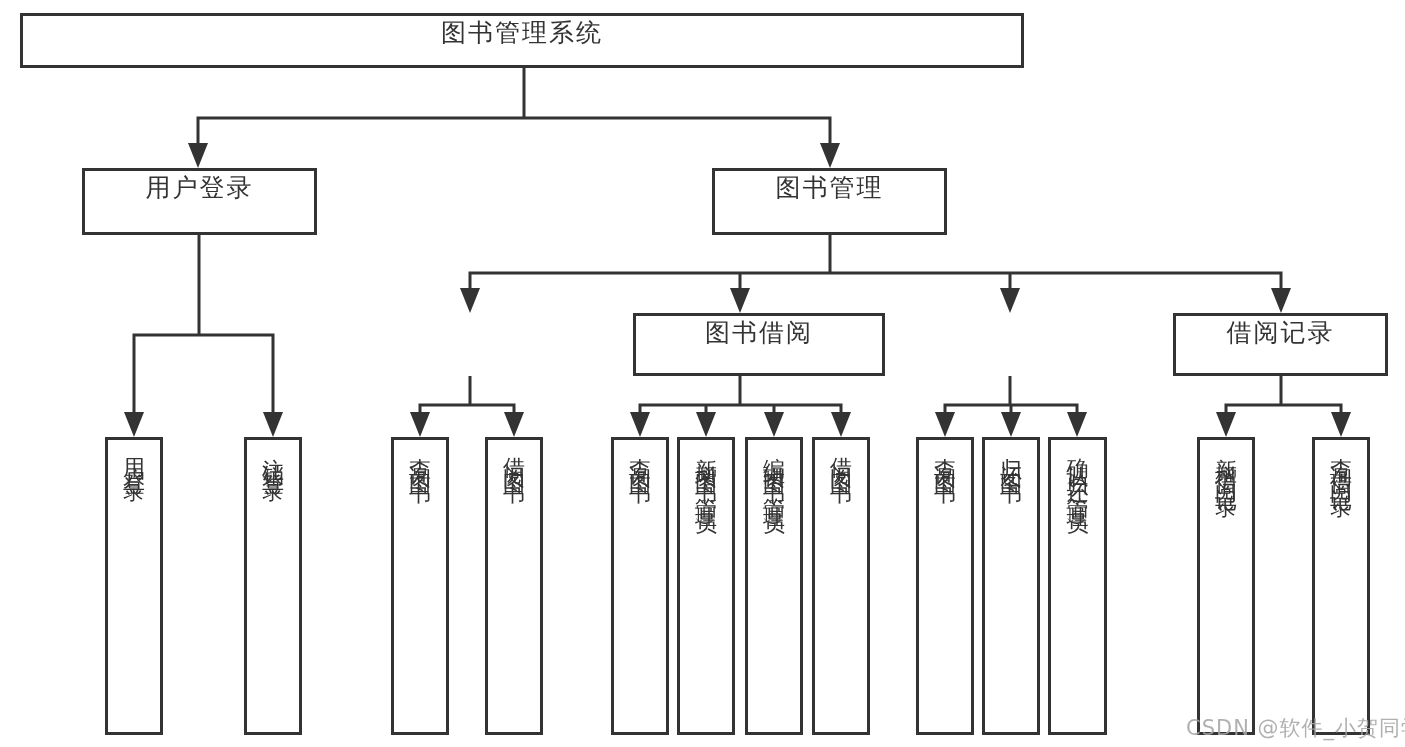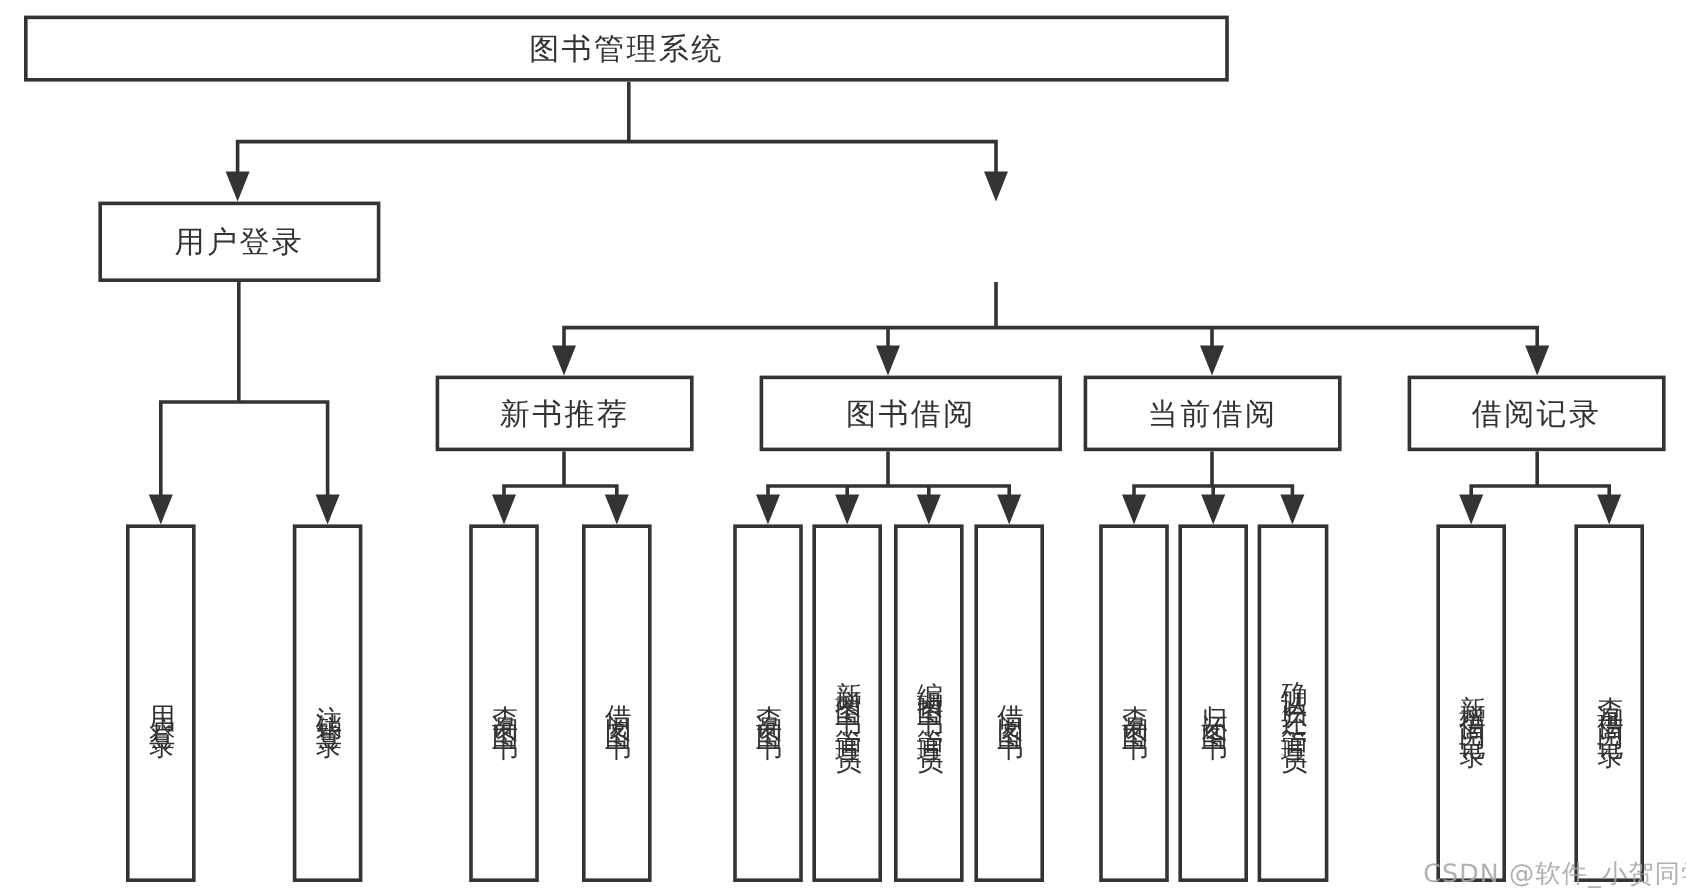--- a/index.html
+++ b/index.html
@@ -1,20 +1,20 @@
 <!DOCTYPE html>
 <html><head>
 <meta charset="utf-8">
 <style>
   html,body{margin:0;padding:0;background:#ffffff;}
   #page{position:relative;width:1405px;height:747px;background:#ffffff;overflow:hidden;
         font-family:"DejaVu Sans",sans-serif;color:#333333;}
   #wires{position:absolute;left:0;top:0;pointer-events:none;}
   .box{position:absolute;box-sizing:border-box;border:3px solid #333333;background:#ffffff;
-       display:flex;align-items:center;justify-content:center;z-index:2;}
+       display:flex;align-items:flex-start;justify-content:center;z-index:2;}
   .box.h .lbl{font-size:25px;letter-spacing:2px;white-space:nowrap;color:#333333;}
   .box.v .lbl{writing-mode:vertical-rl;text-orientation:mixed;font-size:22px;
               letter-spacing:8px;line-height:1.1;color:#333333;white-space:nowrap;}
   .watermark{position:absolute;left:1186px;top:714px;z-index:5;font-size:21px;
              color:#a6a6a6;opacity:.88;white-space:nowrap;letter-spacing:1px;}
 </style>
 </head>
 <body>
 
 <div id="page">
@@ -53,29 +53,26 @@
     </g>
   </svg>
 
   <div class="box h" style="left:20px;top:13px;width:1004px;height:55px">
     <span class="lbl">图书管理系统</span>
   </div>
 
   <div class="box h" style="left:82px;top:168px;width:235px;height:67px">
     <span class="lbl">用户登录</span>
   </div>
+  <div class="box h" style="left:712px;top:168px;width:235px;height:67px">
+    <span class="lbl">图书管理</span>
+  </div>
 
-  <div class="box h" style="left:363px;top:313px;width:215px;height:63px">
-    <span class="lbl">新书推荐</span>
-  </div>
   <div class="box h" style="left:633px;top:313px;width:252px;height:63px">
     <span class="lbl">图书借阅</span>
-  </div>
-  <div class="box h" style="left:903px;top:313px;width:215px;height:63px">
-    <span class="lbl">当前借阅</span>
   </div>
   <div class="box h" style="left:1173px;top:313px;width:215px;height:63px">
     <span class="lbl">借阅记录</span>
   </div>
 
   <div class="box v" style="left:105px;top:437px;width:58px;height:298px">
     <span class="lbl">用户登录</span>
   </div>
   <div class="box v" style="left:244px;top:437px;width:58px;height:298px">
     <span class="lbl">注销登录</span>

